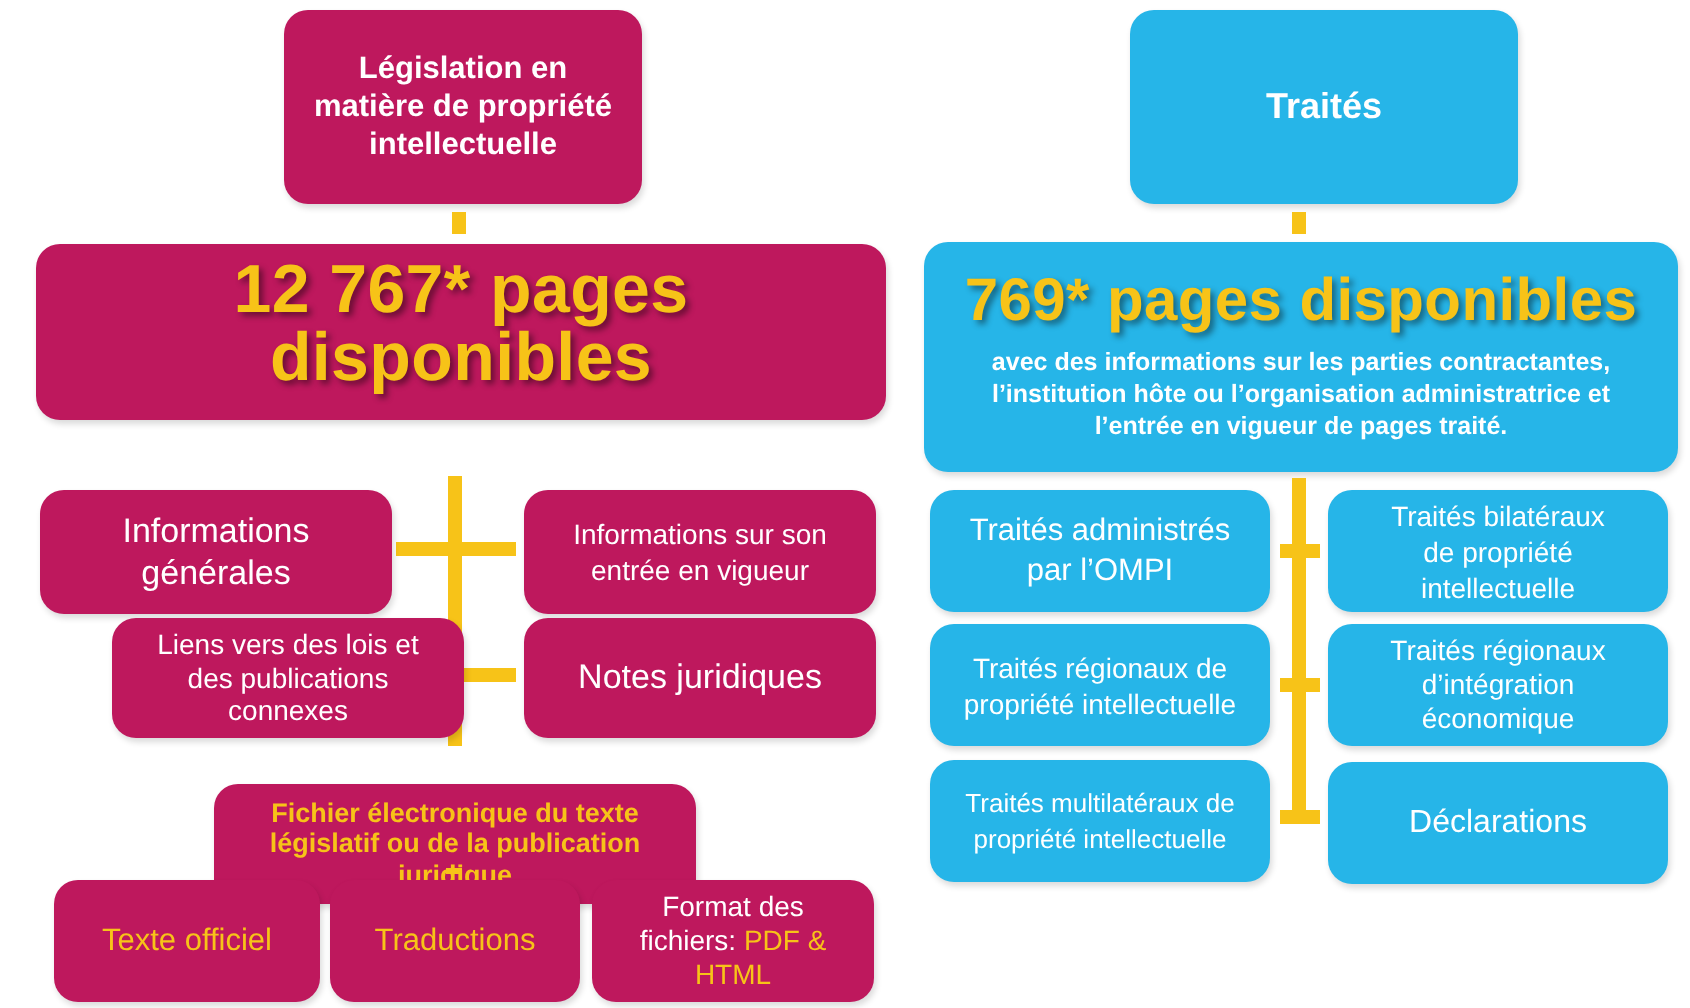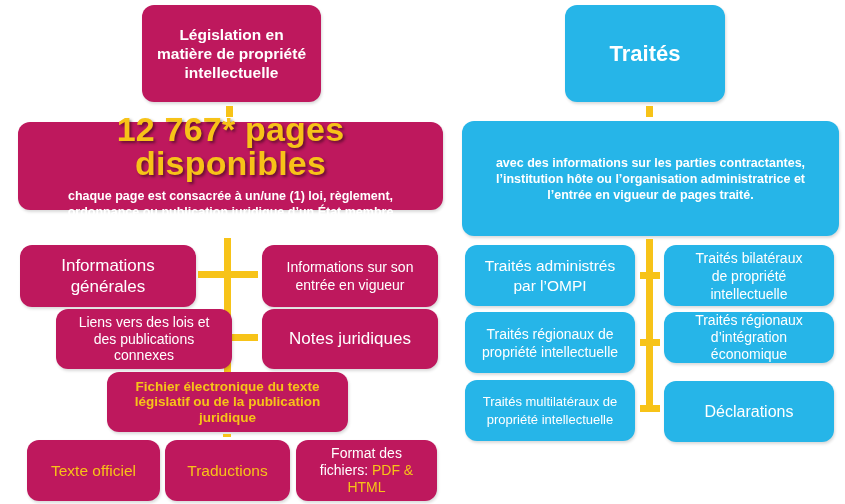--- a/index.html
+++ b/index.html
@@ -32,86 +32,86 @@
 
 <div>
   <div class="box navy bold" style="left:142px; top:5px; width:179px; height:97px; font-size:15.5px; line-height:19px; padding:0 8px;">
     <span>Législation en matière de propriété intellectuelle</span>
   </div>
 
   <div class="line" style="left:226px; top:106px; width:7px; height:11px;"></div>
 
   <div class="box navy col" style="left:18px; top:122px; width:425px; height:88px; padding:16px 18px;">
     <div class="bigcount" style="font-size:34px; margin-bottom:8px;">12 767* pages disponibles</div>
-    <div class="sub" style="padding:0 10px;">chaque page est consacrée à un/une (1) loi, règlement, ordonnance ou publication juridique d’un État membre</div>
   </div>
 
   <div class="line" style="left:224px; top:238px; width:7px; height:135px;"></div>
   <div class="line" style="left:198px; top:271px; width:60px; height:7px;"></div>
   <div class="line" style="left:198px; top:334px; width:60px; height:7px;"></div>
 
   <div class="box navy" style="left:20px; top:245px; width:176px; height:62px; font-size:17px; line-height:21px;">
     <span style="padding:0 22px;">Informations générales</span>
   </div>
   <div class="box navy" style="left:262px; top:245px; width:176px; height:62px; font-size:14px; line-height:18px;">
     <span style="padding:0 10px;">Informations sur son entrée en vigueur</span>
   </div>
   <div class="box navy" style="left:20px; top:309px; width:176px; height:60px; font-size:14px; line-height:16.5px;margin-left:36px;">
     <span style="padding:0 14px;">Liens vers des lois et des publications connexes</span>
   </div>
   <div class="box navy" style="left:262px; top:309px; width:176px; height:60px; font-size:17px;">
     <span>Notes juridiques</span>
   </div>
 
-  <div class="box navy bold gold" style="left:107px; top:372px; width:241px; height:60px; font-size:13.5px; line-height:15.5px; padding:0 12px;">
+  <div class="box navy bold gold" style="left:107px; top:392px; width:241px; height:60px; font-size:13.5px; line-height:15.5px; padding:0 12px;">
     <span>Fichier électronique du texte législatif ou de la publication juridique</span>
   </div>
 
   <div class="line" style="left:223px; top:434px; width:8px; height:3px;"></div>
 
   <div class="box navy gold" style="left:27px; top:440px; width:133px; height:61px; font-size:15.5px;">
     <span>Texte officiel</span>
   </div>
   <div class="box navy gold" style="left:165px; top:440px; width:125px; height:61px; font-size:15.5px;">
     <span>Traductions</span>
   </div>
   <div class="box navy" style="left:296px; top:440px; width:141px; height:61px; font-size:14px; line-height:17px; padding:0 14px;">
     <span>
       <span>Format des fichiers:</span>
       <span class="gold">PDF &amp; HTML</span>
     </span>
   </div>
 </div>
 
 <div>
-  <div class="box cyan bold" style="left:565px; top:5px; width:160px; height:97px; font-size:22px;">
+  <div class="box cyan bold" style="left:565px; top:5px; width:194px; height:97px; font-size:18px;">
     <span>Traités</span>
   </div>
 
   <div class="line" style="left:646px; top:106px; width:7px; height:11px;"></div>
 
   <div class="box cyan col" style="left:462px; top:121px; width:377px; height:115px; padding:0 16px;">
+    <div class="bigcount" style="font-size:30px; margin-bottom:7px;">769* pages disponibles</div>
     <div class="sub">avec des informations sur les parties contractantes, l’institution hôte ou l’organisation administratrice et l’entrée en vigueur de pages traité.</div>
   </div>
 
   <div class="line" style="left:646px; top:239px; width:7px; height:172px;"></div>
   <div class="line" style="left:640px; top:272px; width:20px; height:7px;"></div>
   <div class="line" style="left:640px; top:339px; width:20px; height:7px;"></div>
   <div class="line" style="left:640px; top:405px; width:20px; height:7px;"></div>
 
   <div class="box cyan" style="left:465px; top:245px; width:170px; height:61px; font-size:15.5px; line-height:20px; padding:0 12px;">
     <span>Traités administrés par l’OMPI</span>
   </div>
   <div class="box cyan" style="left:664px; top:245px; width:170px; height:61px; font-size:14px; line-height:18px; padding:0 22px;">
     <span>Traités bilatéraux de propriété intellectuelle</span>
   </div>
   <div class="box cyan" style="left:465px; top:312px; width:170px; height:61px; font-size:14px; line-height:18px; padding:0 6px;">
     <span>Traités régionaux de propriété intellectuelle</span>
   </div>
-  <div class="box cyan" style="left:664px; top:312px; width:170px; height:51px; font-size:14px; line-height:17px; padding:0 22px;">
+  <div class="box cyan" style="left:664px; top:312px; width:170px; height:61px; font-size:14px; line-height:17px; padding:0 22px;">
     <span>Traités régionaux d’intégration économique</span>
   </div>
   <div class="box cyan" style="left:465px; top:380px; width:170px; height:61px; font-size:13px; line-height:18px; padding:0 6px;">
     <span>Traités multilatéraux de propriété intellectuelle</span>
   </div>
   <div class="box cyan" style="left:664px; top:381px; width:170px; height:61px; font-size:16px;">
     <span>Déclarations</span>
   </div>
 </div>
 

